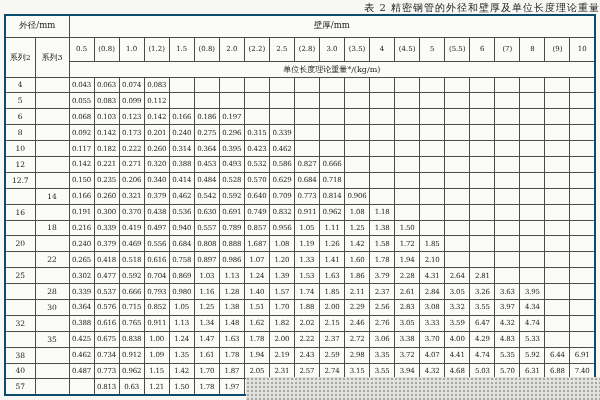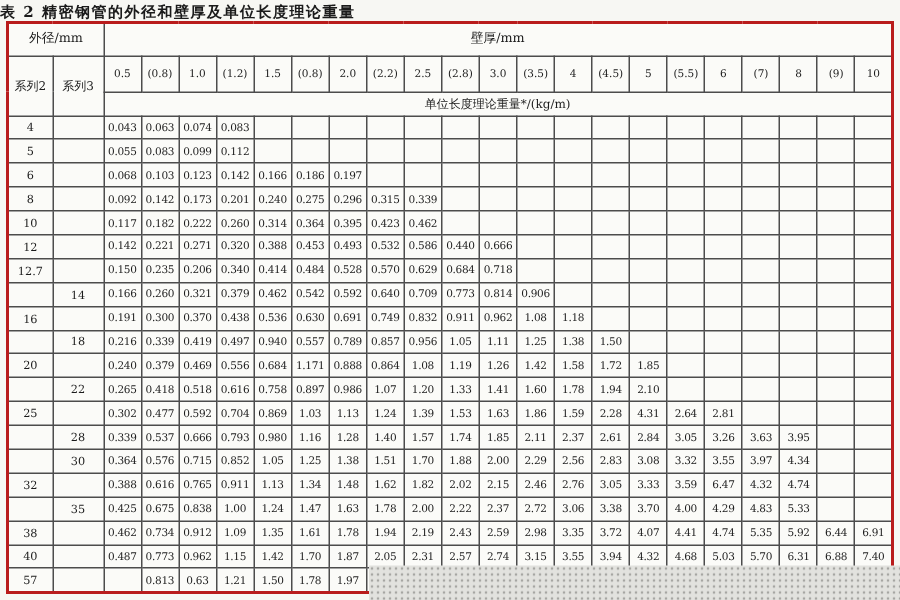--- a/index.html
+++ b/index.html
@@ -1,21 +1,21 @@
 <!DOCTYPE html>
 <html><head>
 <meta charset="utf-8">
 <style>
   html,body{margin:0;padding:0}
   body{width:600px;height:400px;background:#f7f7f3;position:relative;overflow:hidden;
        font-family:"DejaVu Serif", serif;color:#1b1b1b}
-  .title{position:absolute;top:1px;left:0;width:100%;text-align:left;
-         font-size:10px;font-weight:bold;letter-spacing:1px}
+  .title{position:absolute;top:1px;left:0;width:100%;text-align:right;
+         font-size:10px;font-weight:normal;letter-spacing:1px}
   table{position:absolute;top:14px;left:4px;width:592px;border-collapse:collapse;
-        table-layout:fixed;border:2px solid #b91c1c;background:#fbfbf8}
+        table-layout:fixed;border:2px solid #0c4a6e;background:#fbfbf8}
   th,td{border:1px solid #4c4c4c;padding:0;text-align:center;vertical-align:middle;
         font-weight:normal;overflow:hidden;white-space:nowrap}
   col.c-od1{width:30px} col.c-od2{width:34px}
   tr.hr1{height:22px} tr.hr2{height:24px} tr.hr3{height:16px}
   tbody tr{height:15.9px}
   .hdr-cn{font-size:8.5px}
   .series{font-size:8px}
   .wt{font-size:7px}
   .unit{font-size:8px}
   .od{font-size:7.5px}
@@ -203,21 +203,21 @@
         <td class="od"></td>
         <td class="num">0.142</td>
         <td class="num">0.221</td>
         <td class="num">0.271</td>
         <td class="num">0.320</td>
         <td class="num">0.388</td>
         <td class="num">0.453</td>
         <td class="num">0.493</td>
         <td class="num">0.532</td>
         <td class="num">0.586</td>
-        <td class="num">0.440</td>
+        <td class="num">0.827</td>
         <td class="num">0.666</td>
         <td class="num"></td>
         <td class="num"></td>
         <td class="num"></td>
         <td class="num"></td>
         <td class="num"></td>
         <td class="num"></td>
         <td class="num"></td>
         <td class="num"></td>
         <td class="num"></td>
@@ -324,23 +324,23 @@
         <td class="num"></td>
       </tr>
       <tr>
         <td class="od">20</td>
         <td class="od"></td>
         <td class="num">0.240</td>
         <td class="num">0.379</td>
         <td class="num">0.469</td>
         <td class="num">0.556</td>
         <td class="num">0.684</td>
-        <td class="num">1.171</td>
+        <td class="num">0.808</td>
         <td class="num">0.888</td>
-        <td class="num">0.864</td>
+        <td class="num">1.687</td>
         <td class="num">1.08</td>
         <td class="num">1.19</td>
         <td class="num">1.26</td>
         <td class="num">1.42</td>
         <td class="num">1.58</td>
         <td class="num">1.72</td>
         <td class="num">1.85</td>
         <td class="num"></td>
         <td class="num"></td>
         <td class="num"></td>
@@ -381,21 +381,21 @@
         <td class="num">0.592</td>
         <td class="num">0.704</td>
         <td class="num">0.869</td>
         <td class="num">1.03</td>
         <td class="num">1.13</td>
         <td class="num">1.24</td>
         <td class="num">1.39</td>
         <td class="num">1.53</td>
         <td class="num">1.63</td>
         <td class="num">1.86</td>
-        <td class="num">1.59</td>
+        <td class="num">3.79</td>
         <td class="num">2.28</td>
         <td class="num">4.31</td>
         <td class="num">2.64</td>
         <td class="num">2.81</td>
         <td class="num"></td>
         <td class="num"></td>
         <td class="num"></td>
         <td class="num"></td>
       </tr>
       <tr>

